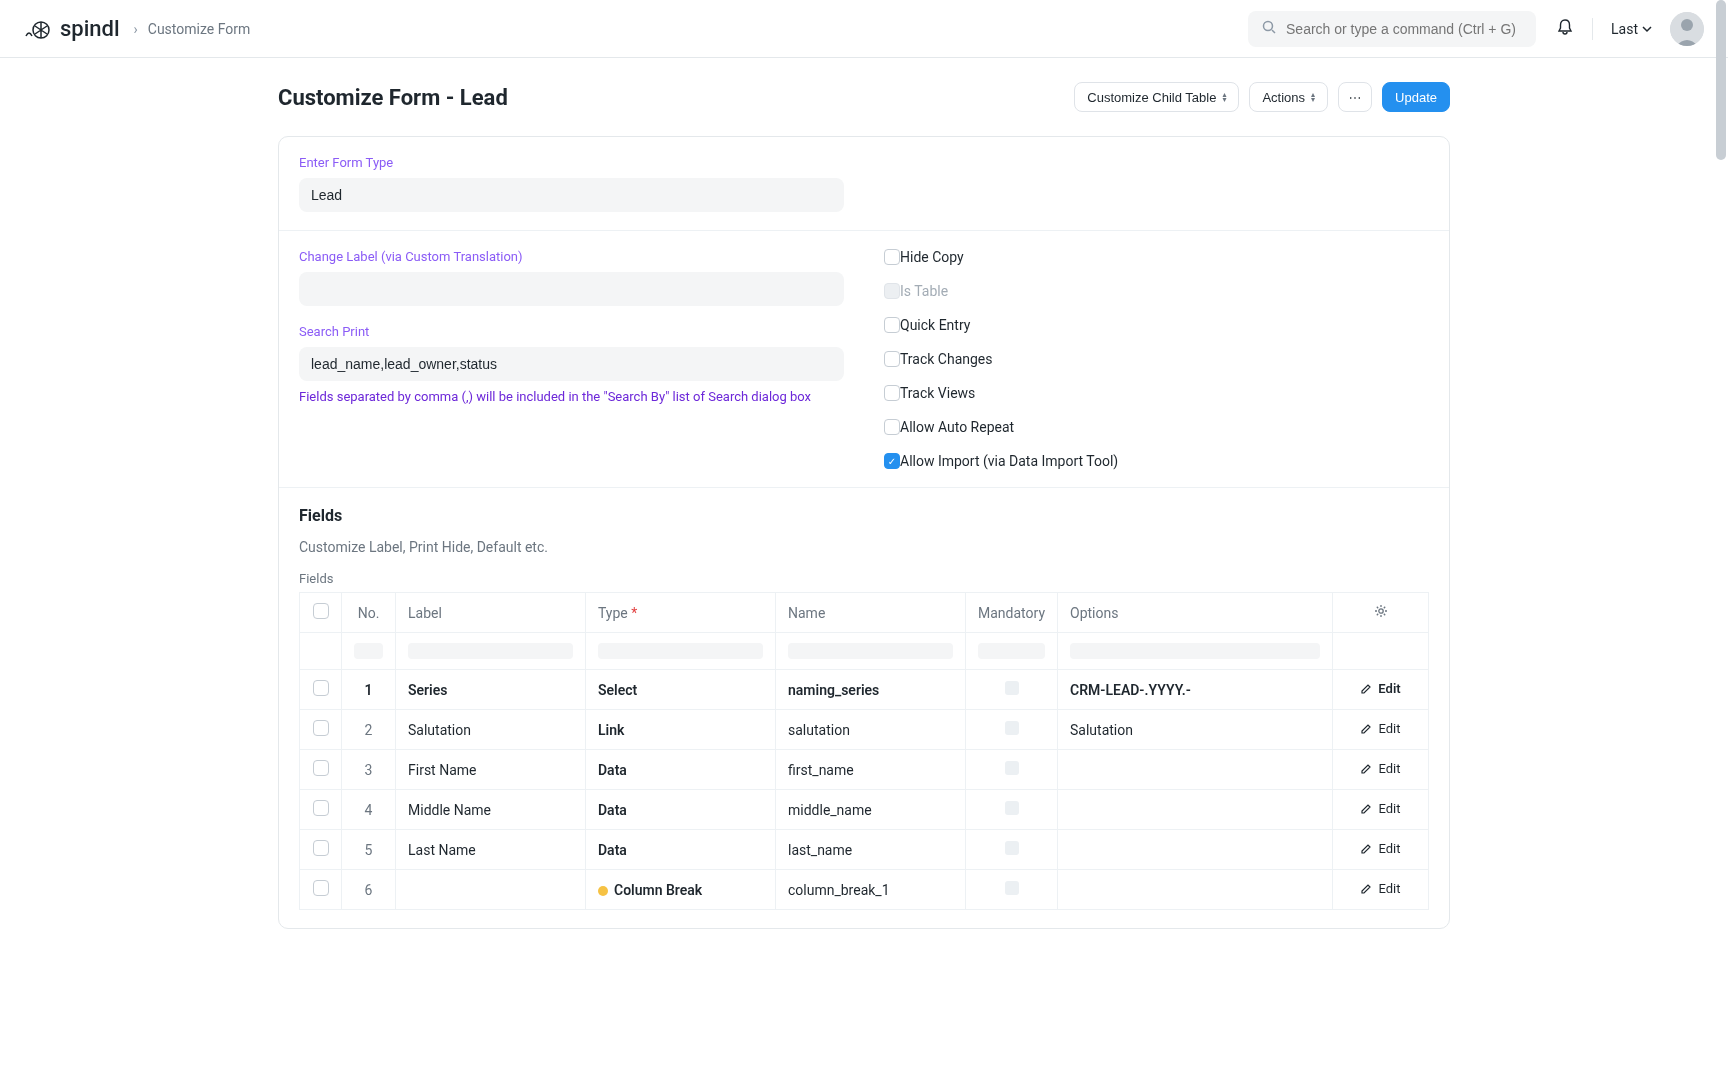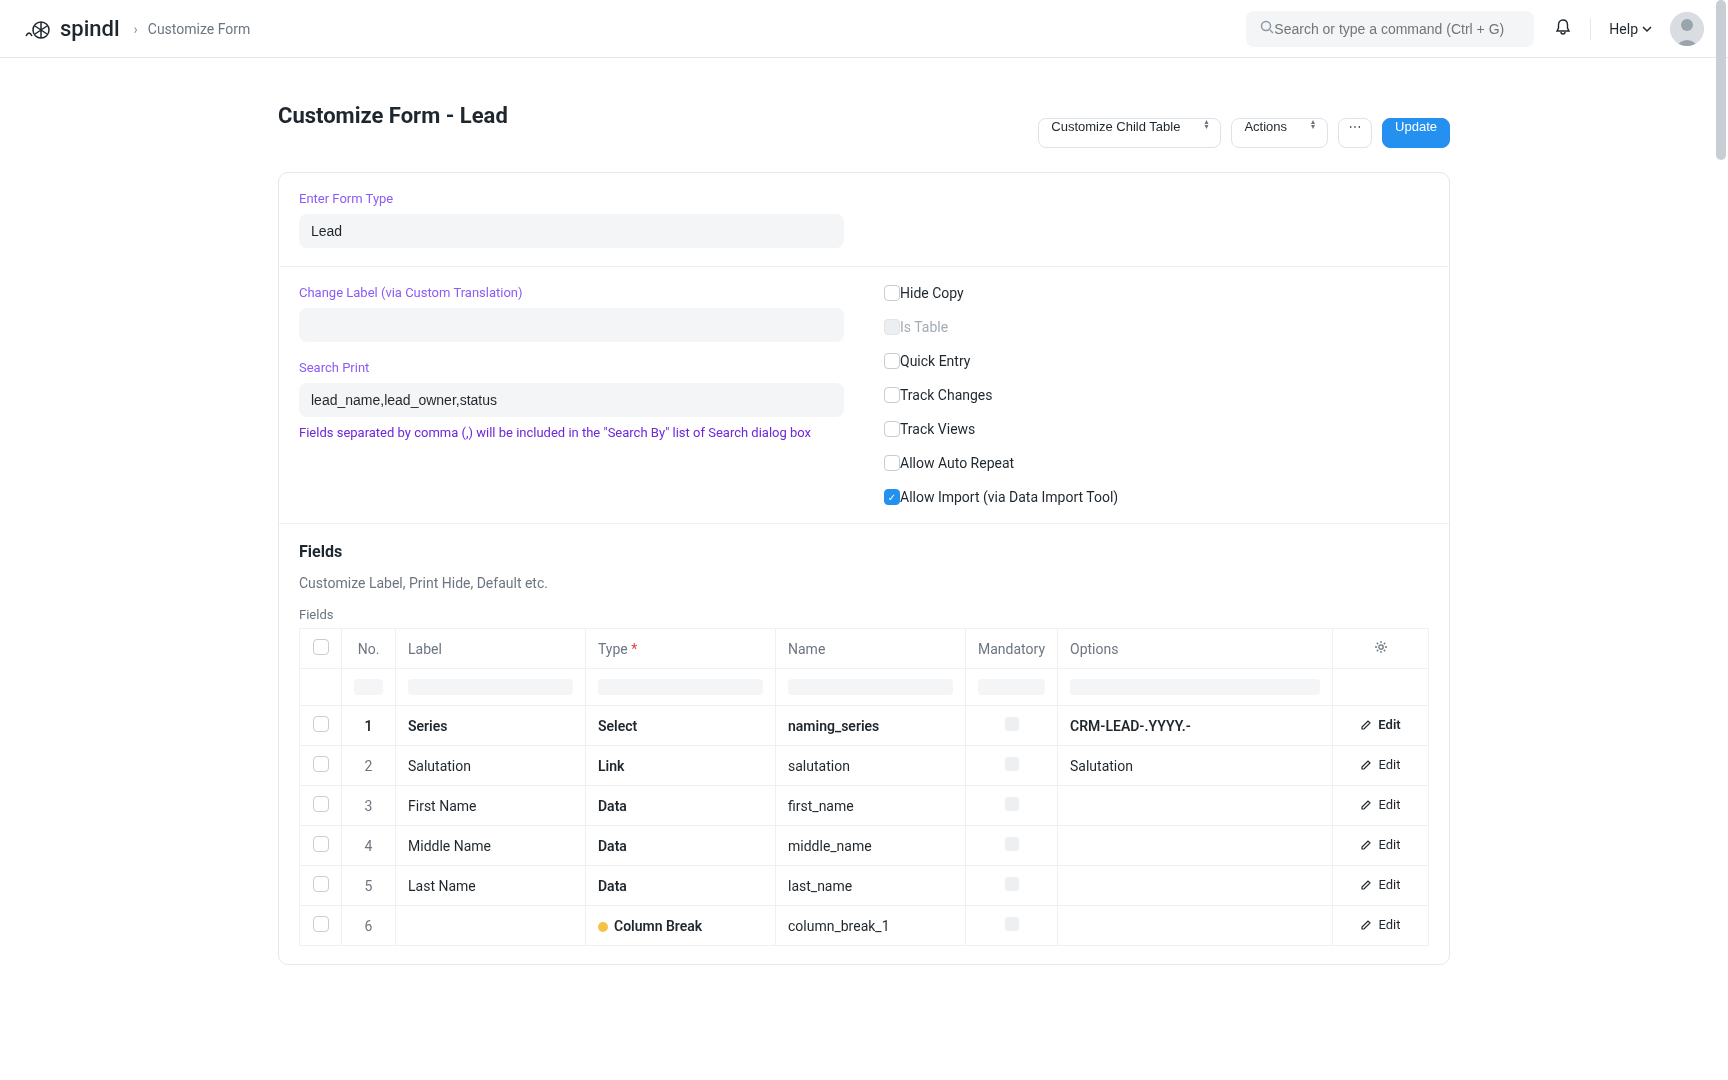--- a/index.html
+++ b/index.html
@@ -41,41 +41,41 @@
 .spacer { flex: 1; }
 .searchbar {
   display: flex;
   align-items: center;
   background: #f4f5f6;
   border-radius: 8px;
   padding: 0 14px;
   height: 36px;
   width: 288px;
   color: #8d99a6;
-  gap: 0;
+  gap: 10px;
 }
 .searchbar input {
   border: none; background: transparent; outline: none;
   flex: 1; font-size: 14px; color: #1f272e;
 }
 .topbar-right { display: flex; align-items: center; gap: 18px; margin-left: 20px; }
 .vdiv { width: 1px; height: 22px; background: #e4e8eb; }
 .help-btn { display: flex; align-items: center; gap: 4px; color: #1f272e; font-size: 14px; cursor: pointer; }
 .avatar { width: 34px; height: 34px; border-radius: 50%; background: #d9dde1; display: flex; align-items: center; justify-content: center; overflow: hidden;}
 .avatar svg { width: 34px; height: 34px; }
 
 .page { max-width: 1220px; margin: 0 auto; padding: 24px; }
 .page-header { display: flex; align-items: center; margin-bottom: 24px; }
 .page-title { font-size: 22px; font-weight: 700; }
 .actions { display: flex; gap: 10px; }
 .btn {
-  display: inline-flex; align-items: flex-start; gap: 24px;
+  display: inline-flex; align-items: center; gap: 6px;
   height: 30px; padding: 0 12px; border-radius: 8px;
   background: #fff; border: 1px solid #dfe3e8;
-  font-size: 13px; color: #1f272e; cursor: pointer; margin-top: 36px;
+  font-size: 13px; color: #1f272e; cursor: pointer;
 }
 .btn.icon-only { width: 34px; justify-content: center; padding: 0; }
 .btn.primary { background: #2490ef; border-color: #2490ef; color: #fff; }
 .updown { display: inline-flex; flex-direction: column; line-height: 5px; font-size: 8px; color: #6c7680; }
 
 .card {
   border: 1px solid #e4e8eb;
   border-radius: 10px;
   background: #fff;
 }
@@ -171,21 +171,21 @@
     <input placeholder="Search or type a command (Ctrl + G)" style="">
   </div>
   <div class="topbar-right">
     <span>
       <svg width="18" height="18" viewBox="0 0 18 18">
           <path d="M9 2 C6 2 4.5 4 4.5 7 L4.5 10 L3 13 L15 13 L13.5 10 L13.5 7 C13.5 4 12 2 9 2 Z M7 14 A2 2 0 0 0 11 14" fill="none" stroke="#1f272e" stroke-width="1.4"></path>
         </svg>
     </span>
     <div class="vdiv"></div>
     <div class="help-btn">
-      <span>Help</span>
+      <span>Last</span>
       <span>
         <svg width="10" height="10" viewBox="0 0 10 10">
             <path d="M1 3 L5 7 L9 3" fill="none" stroke="#1f272e" stroke-width="1.5"></path>
           </svg>
       </span>
     </div>
     <div class="avatar">
       <svg viewBox="0 0 34 34">
           <circle cx="17" cy="17" r="17" fill="#d9dde1"></circle>
           <circle cx="17" cy="13" r="6" fill="#9aa4ad"></circle>

